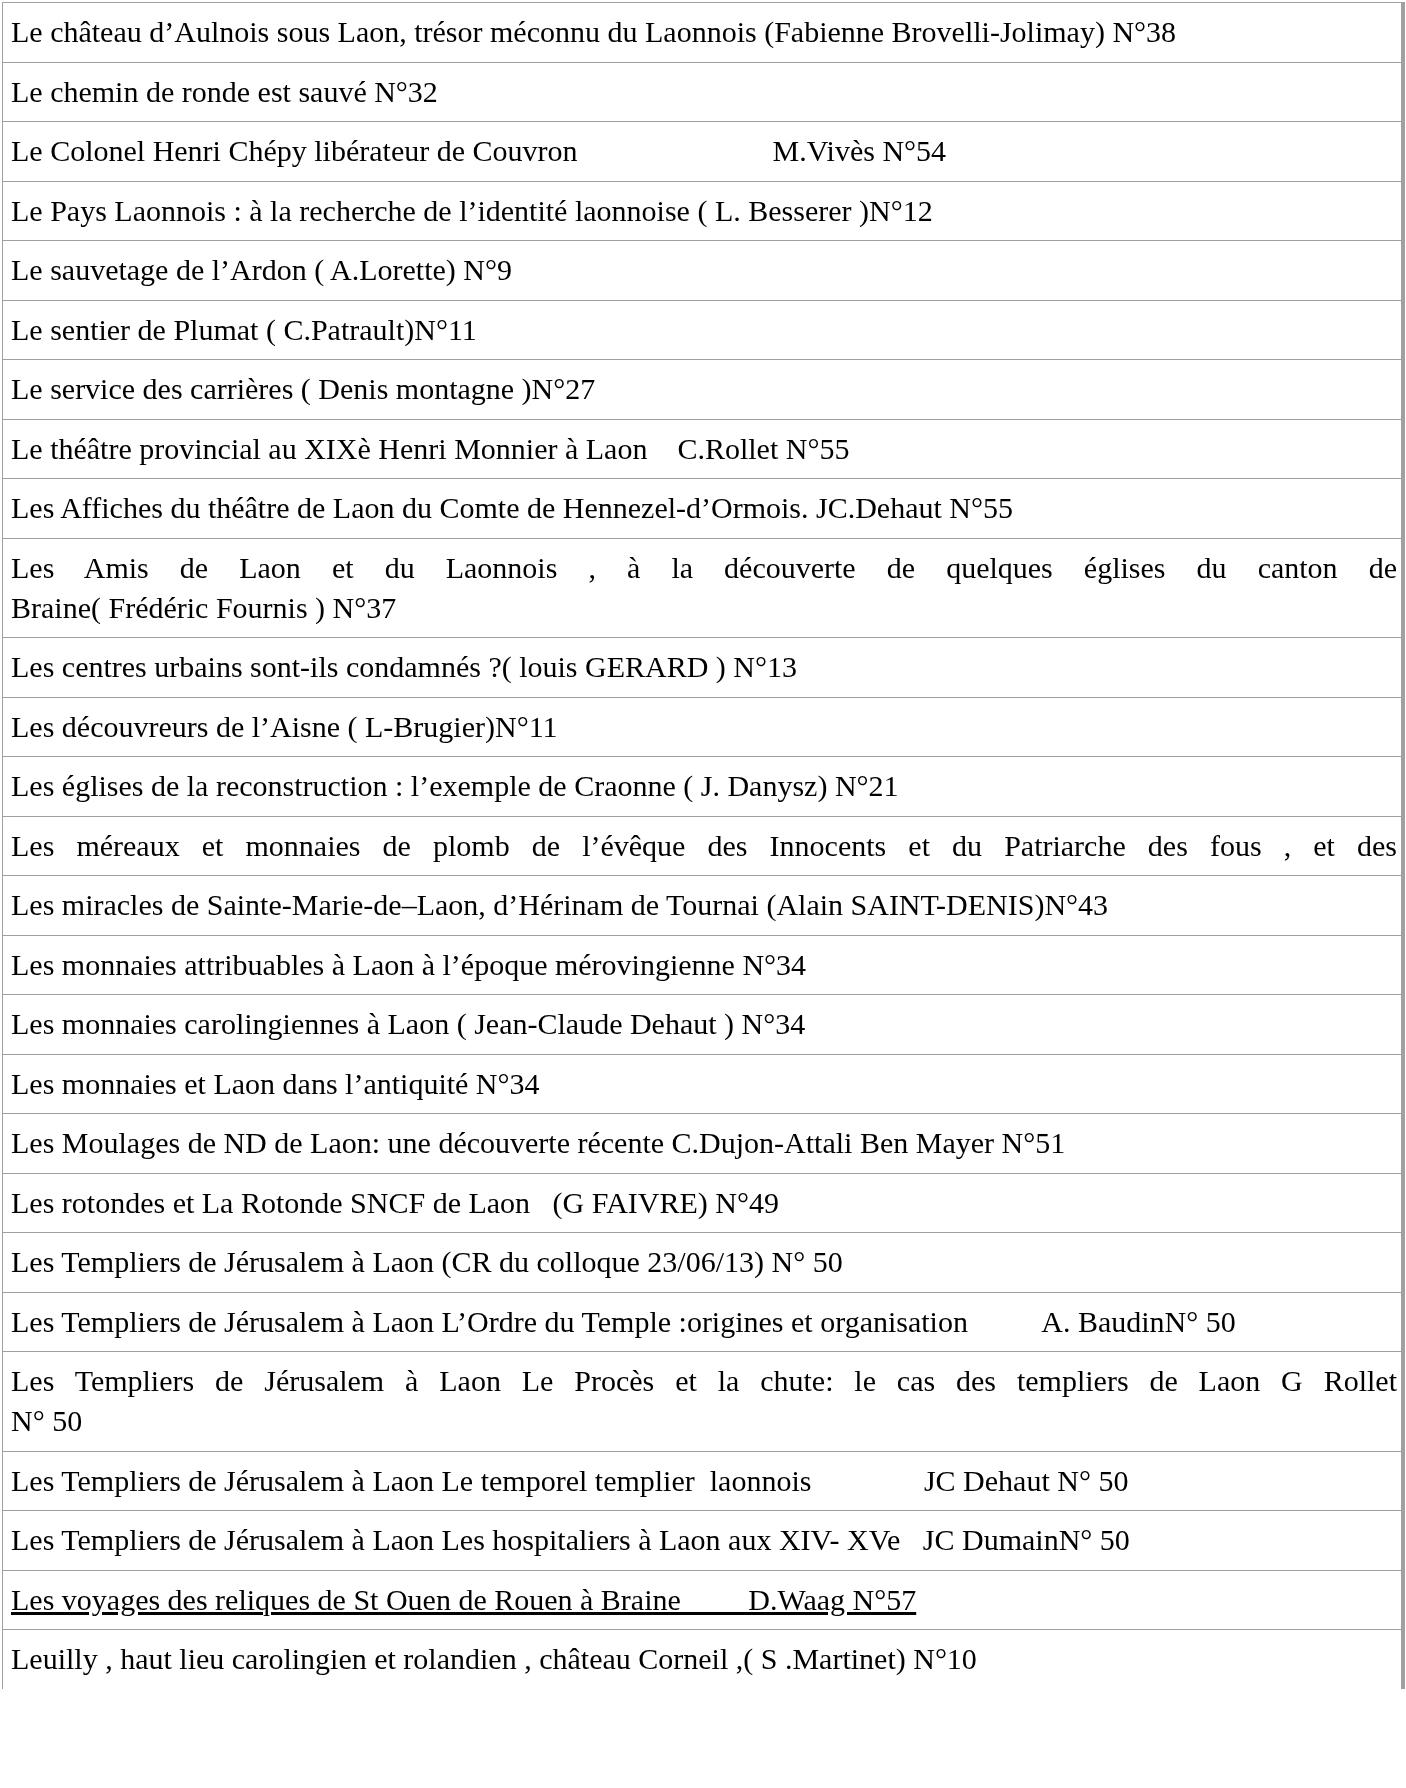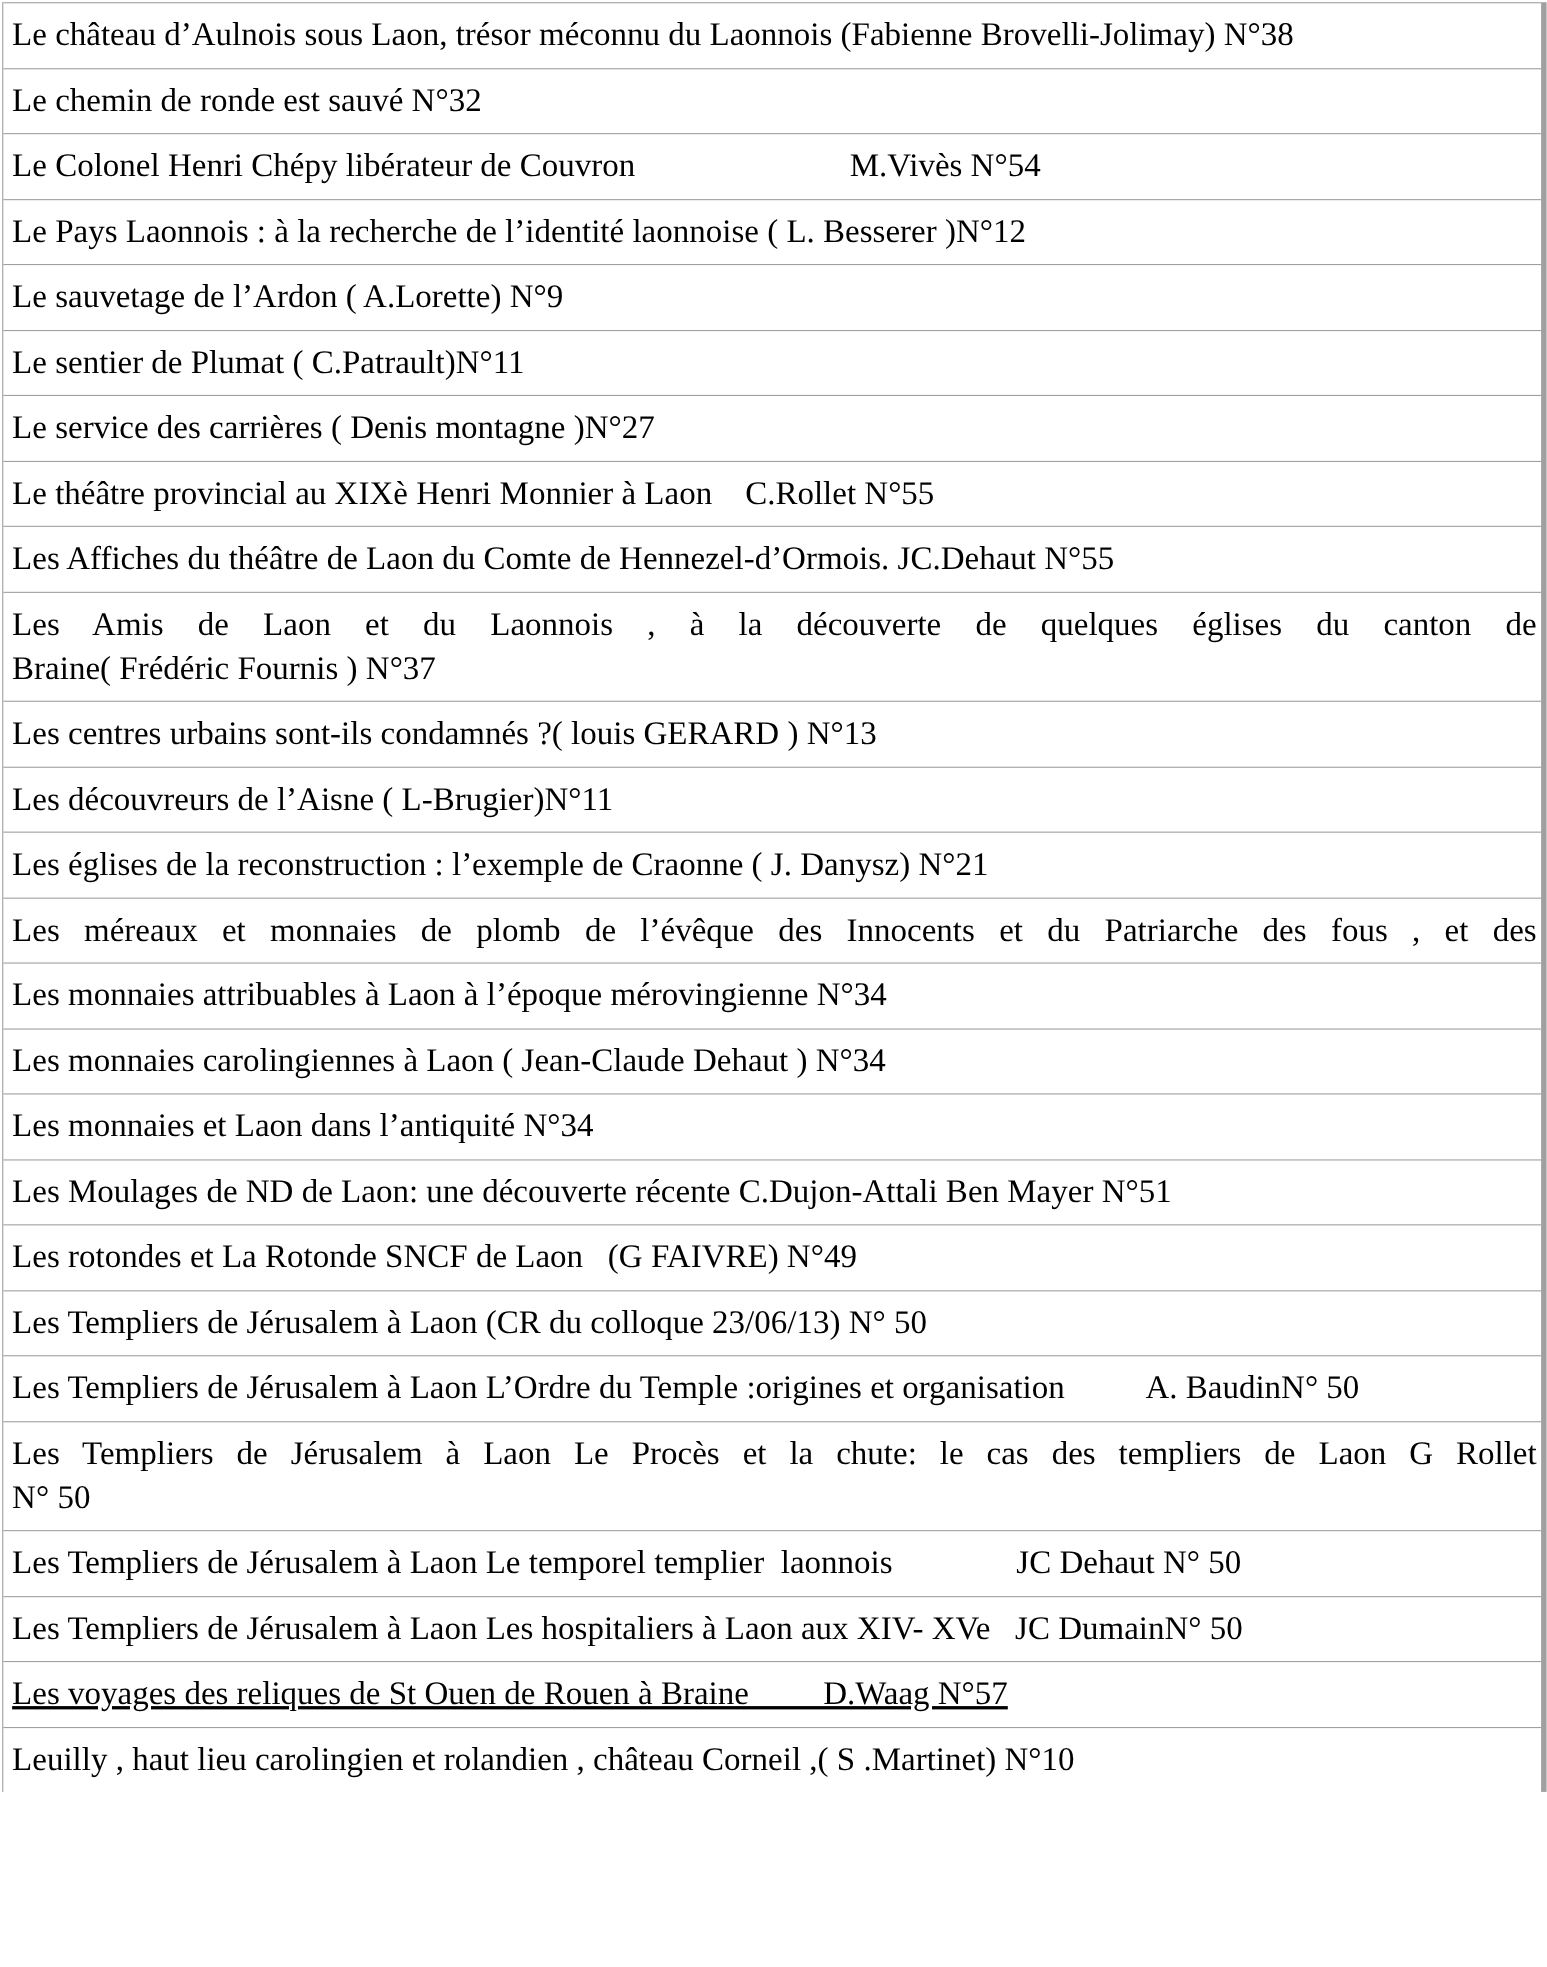--- a/index.html
+++ b/index.html
@@ -14,21 +14,21 @@
     position: relative;
     font-family: "Liberation Serif", "DejaVu Serif", serif;
     color: #000000;
   }
   .index-table {
     position: absolute;
     left: 2px;
     top: 2px;
     width: 1398px;
     border-left: 1px solid #a0a0a0;
-    border-right: 6px solid #a3a3a3;
+    border-right: 4px solid #a3a3a3;
     box-sizing: content-box;
   }
   .row {
     border-top: 1px solid #a0a0a0;
     padding: 9px 4px 9.5px 8px;
   }
   .line {
     font-size: 30px;
     line-height: 40px;
     white-space: pre-wrap;
@@ -81,20 +81,23 @@
     <div class="row" style="border-top-color: rgb(160, 160, 160);">
       <div class="line">Les découvreurs de l’Aisne ( L-Brugier)N°11</div>
     </div>
     <div class="row" style="border-top-color: rgb(160, 160, 160);">
       <div class="line">Les églises de la reconstruction : l’exemple de Craonne ( J. Danysz) N°21</div>
     </div>
     <div class="row" style="border-top-color: rgb(160, 160, 160);">
       <div class="line stretch">Les méreaux et monnaies de plomb de l’évêque des Innocents et du Patriarche des fous , et des</div>
     </div>
     <div class="row" style="border-top-color: rgb(160, 160, 160);">
+      <div class="line">Les miracles de Sainte-Marie-de–Laon, d’Hérinam de Tournai (Alain SAINT-DENIS)N°43</div>
+    </div>
+    <div class="row" style="border-top-color: rgb(160, 160, 160);">
       <div class="line">Les monnaies attribuables à Laon à l’époque mérovingienne N°34</div>
     </div>
     <div class="row" style="border-top-color: rgb(160, 160, 160);">
       <div class="line">Les monnaies carolingiennes à Laon ( Jean-Claude Dehaut ) N°34</div>
     </div>
     <div class="row" style="border-top-color: rgb(160, 160, 160);">
       <div class="line">Les monnaies et Laon dans l’antiquité N°34</div>
     </div>
     <div class="row" style="border-top-color: rgb(160, 160, 160);">
       <div class="line">Les Moulages de ND de Laon: une découverte récente C.Dujon-Attali Ben Mayer N°51</div>

